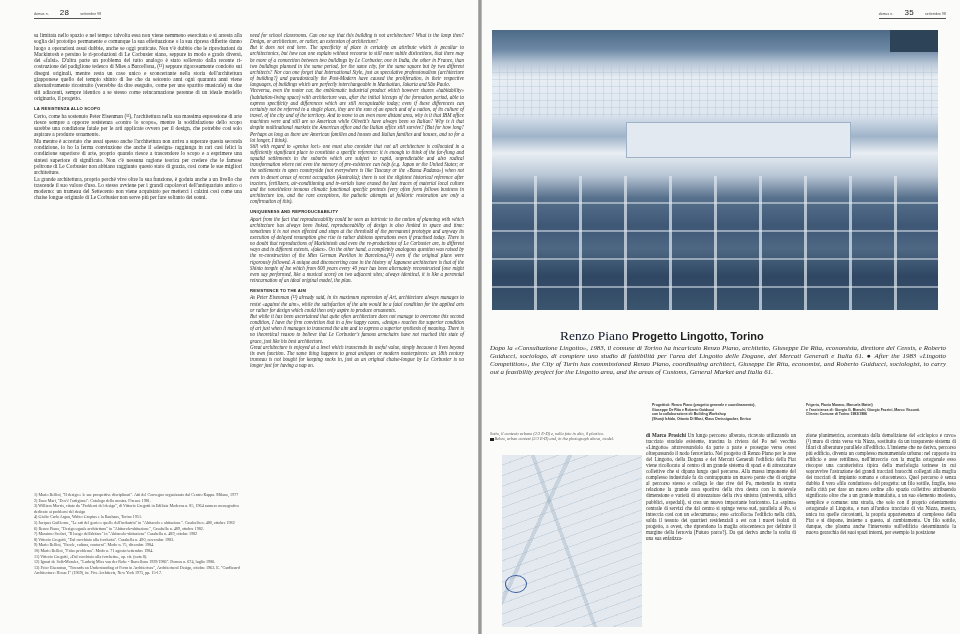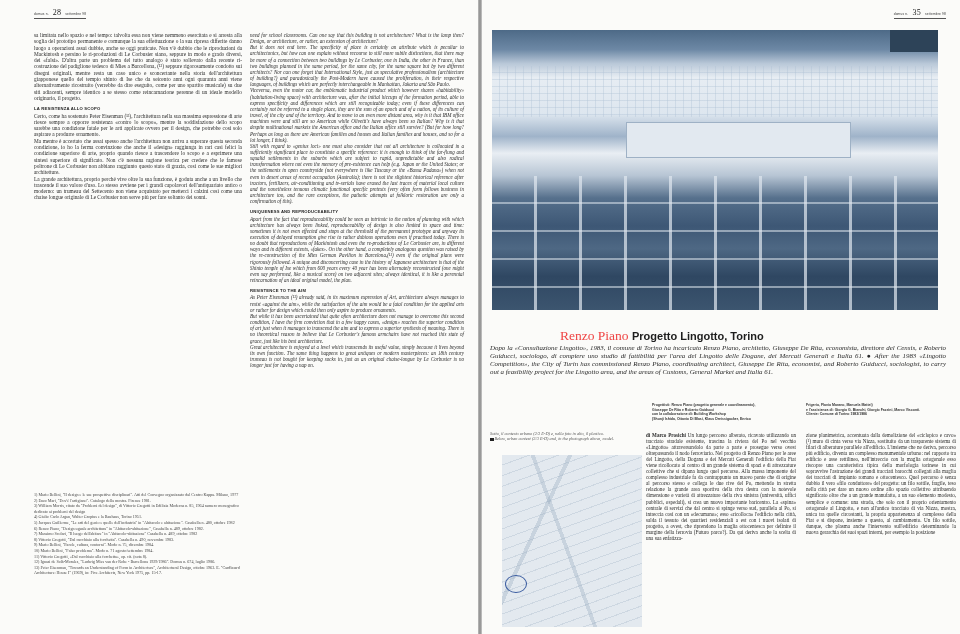--- a/index.html
+++ b/index.html
@@ -3,41 +3,41 @@
 <meta charset="utf-8">
 <style>
   html,body{margin:0;padding:0;}
   body{width:960px;height:634px;background:#6b6b6b;position:relative;overflow:hidden;font-family:"Liberation Serif",serif;}
   .page{position:absolute;top:0;height:634px;background:#fbfbf9;overflow:hidden;}
   .page.left{left:0;width:478px;}
   .page.right{left:482px;width:478px;}
   .gutter{position:absolute;left:478px;top:0;width:4px;height:634px;background:linear-gradient(90deg,#bdbdbd,#8a8a8a,#c9c9c9);}
   .topshade{position:absolute;top:0;left:0;width:960px;height:3px;background:#555;}
   .folio{position:absolute;top:8px;font-family:"Liberation Sans",sans-serif;font-size:3.2px;letter-spacing:0.2px;color:#333;border-bottom:0.6px solid #555;padding-bottom:1px;white-space:nowrap;}
-  .folio .num{font-family:Liberation Serif, serif;font-size:8px;color:#222;margin:0 3px;}
+  .folio .num{font-family:Liberation Sans, sans-serif;font-size:8px;color:#222;margin:0 10px;}
   .left .folio{left:34px;}
   .right .folio{right:14px;}
   .col{position:absolute;font-size:5.35px;line-height:6.3px;color:#2a2a2a;text-align:justify;hyphens:auto;}
   .col p{margin:0;}
   .col.it{font-style:italic;}
   .col .head{font-family:"Liberation Sans",sans-serif;font-weight:bold;font-size:4.2px;letter-spacing:0.2px;margin-top:5px;color:#222;}
   .notes{position:absolute;left:34px;top:492px;width:208px;font-size:4.1px;line-height:5.6px;color:#444;}
   .notes p{margin:0;}
   .photo{position:absolute;left:10px;top:30px;width:446px;height:280px;background:
     linear-gradient(180deg,#4d6a87 0%,#6d88a5 7%,#b9c8d8 12%,#e7edf3 17%,#dde6ef 30%,#9fb3c9 38%,#e9eef3 44%,#b7c5d4 52%,#56708c 60%,#3d5775 70%,#4e6884 78%,#2f4762 88%,#3c556f 100%);}
   .photo .grid{position:absolute;left:0;top:52%;width:100%;height:48%;background:
     repeating-linear-gradient(90deg,rgba(230,236,243,0.0) 0 42px,rgba(225,232,240,0.7) 42px 45px),
     repeating-linear-gradient(180deg,rgba(230,236,243,0.0) 0 26px,rgba(220,228,236,0.55) 26px 28px);}
   .photo .roof{position:absolute;left:0;top:13%;width:100%;height:18%;background:
     repeating-linear-gradient(90deg,rgba(255,255,255,0) 0 7px,rgba(170,190,210,0.35) 7px 8px),
     repeating-linear-gradient(180deg,rgba(255,255,255,0) 0 6px,rgba(170,190,210,0.35) 6px 7px);}
   .photo .fiat{position:absolute;left:30%;top:33%;width:50%;height:12%;background:#e2e9f0;border:1px solid #9eb1c5;}
   .photo .edge{position:absolute;right:0;top:0;width:48px;height:22px;background:#2d4358;}
   .title{position:absolute;left:78px;top:328px;font-size:13.5px;color:#444;white-space:nowrap;}
-  .title .author{font-family:"Liberation Serif",serif;font-weight:normal;color:#ef4444;}
+  .title .author{font-family:"Liberation Serif",serif;font-weight:normal;color:#0f172a;}
   .title .proj{font-family:"Liberation Sans",sans-serif;font-weight:bold;color:#1e1e1e;font-size:11px;}
   .intro{position:absolute;left:8px;top:344px;width:456px;font-style:italic;font-size:6.9px;line-height:8.1px;color:#2a2a2a;text-align:justify;}
   .credits{position:absolute;top:403px;font-family:"Liberation Sans",sans-serif;font-weight:bold;font-size:3.5px;line-height:4.6px;color:#333;}
   .credits p{margin:0;}
   .caption{position:absolute;left:8px;top:431px;width:150px;font-style:italic;font-size:4.3px;line-height:5.4px;color:#555;}
   .caption p{margin:0;}
   .caption .sq{display:inline-block;width:3.5px;height:3.5px;background:#222;margin-right:1px;vertical-align:middle;}
   .map{position:absolute;left:20px;top:455px;width:140px;height:172px;background:
     linear-gradient(115deg,rgba(255,255,255,0) 0 30%,rgba(150,170,190,0.35) 30% 32%,rgba(255,255,255,0) 32% 100%),
     linear-gradient(70deg,rgba(255,255,255,0) 0 45%,rgba(150,170,190,0.35) 45% 47%,rgba(255,255,255,0) 47% 100%),

